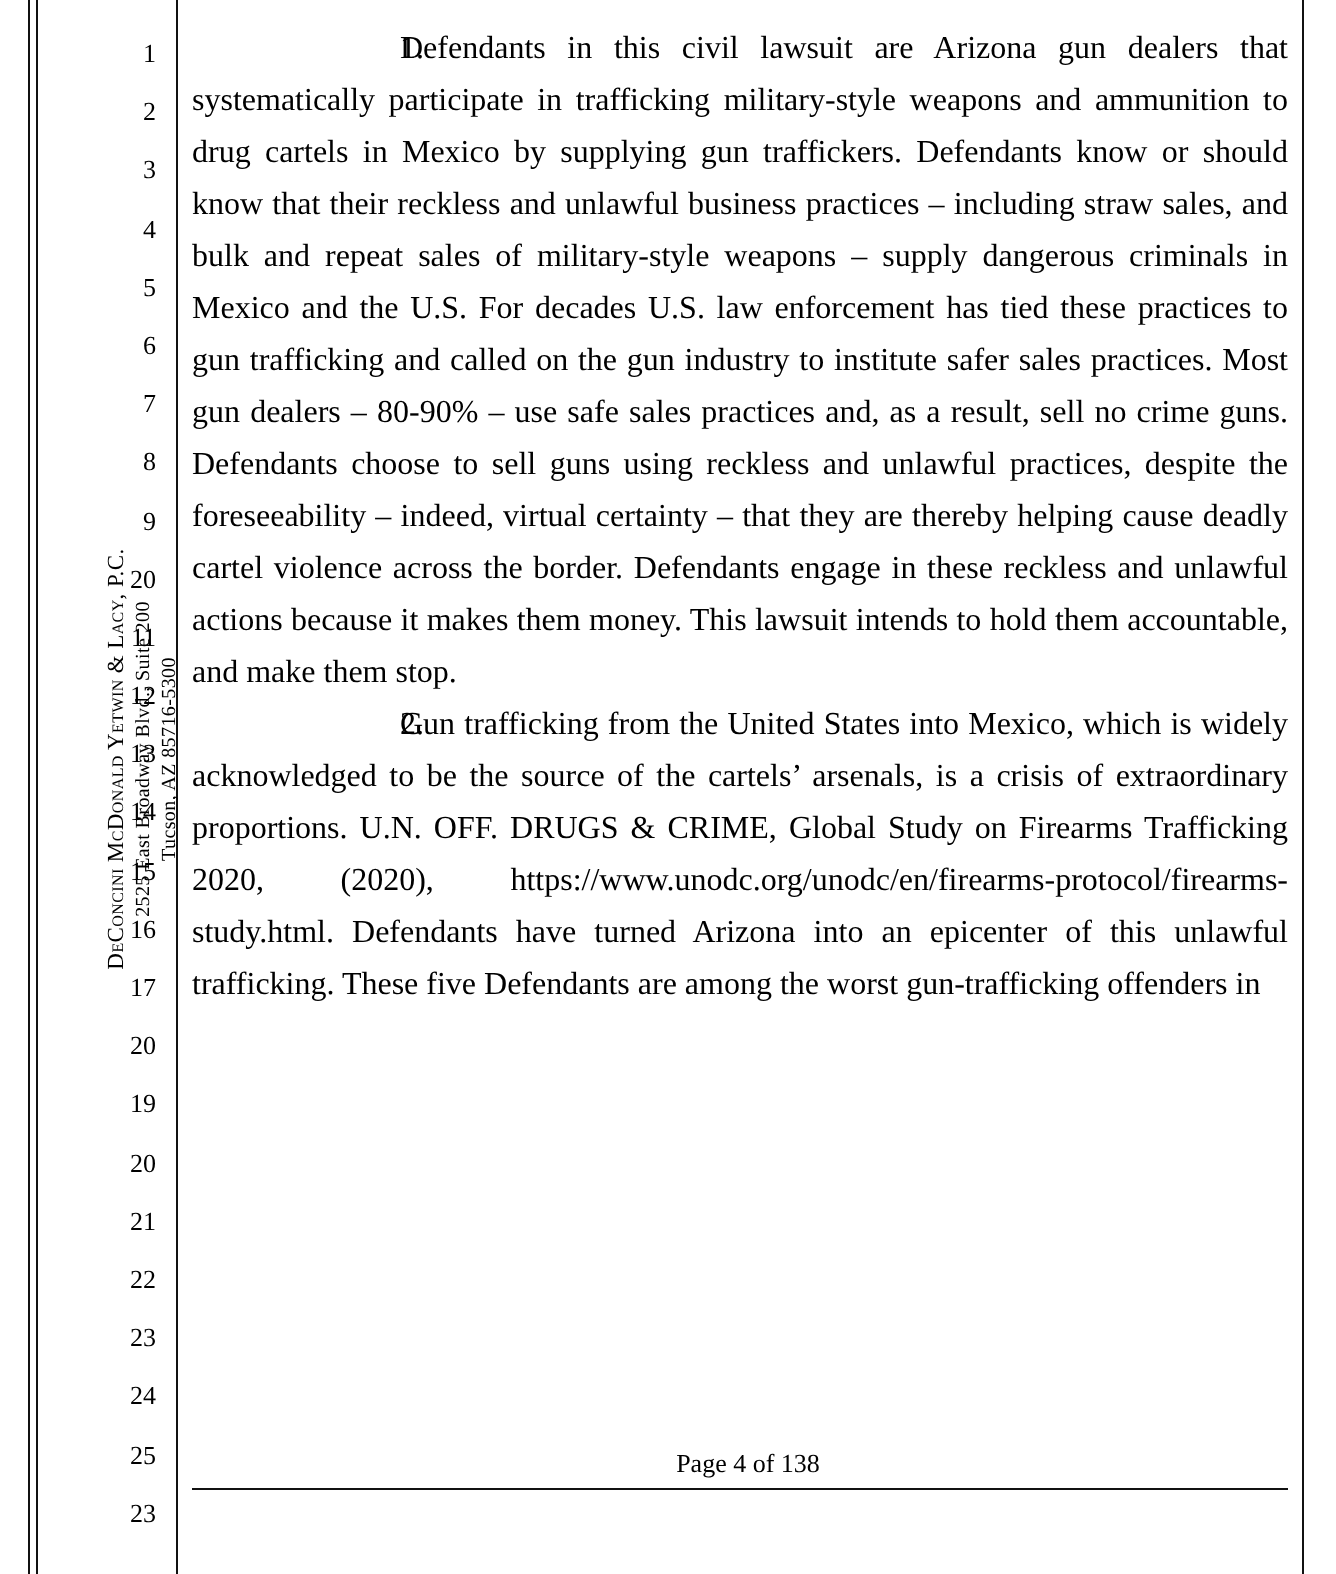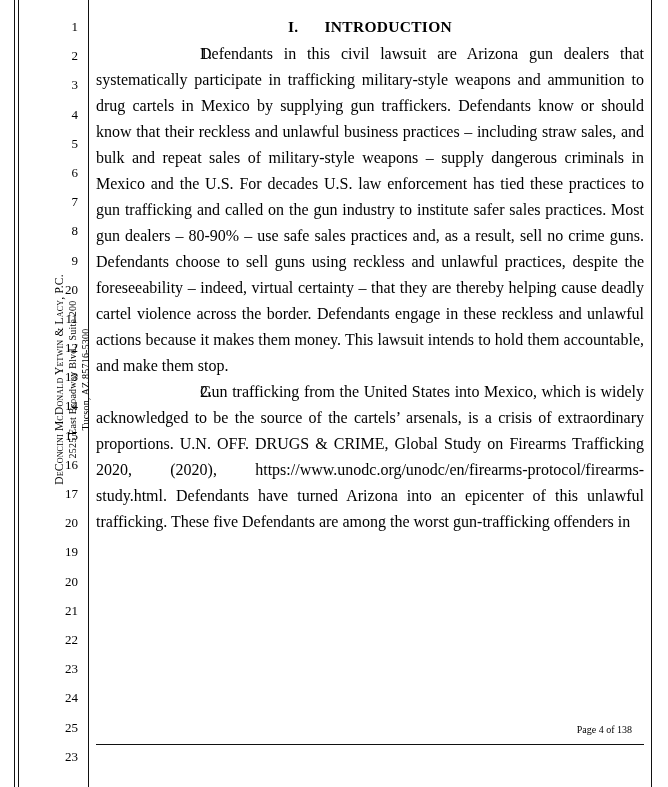--- a/index.html
+++ b/index.html
@@ -125,24 +125,24 @@
   .footer-rule {
     position: absolute;
     left: 96px;
     top: 744px;
     width: 548px;
     border-top: 1px solid #111111;
   }
   .footer-page {
     position: absolute;
     top: 724px;
-    left: 84px;
+    left: 100px;
     width: 548px;
-    text-align: right;
-    font-size: 10px;
+    text-align: center;
+    font-size: 13px;
   }
   .footer-path {
     position: absolute;
     top: 757px;
     left: 96px;
     font-size: 9.5px;
     font-family: "Liberation Serif", serif;
     letter-spacing: 0.1px;
   }
 </style>
@@ -186,23 +186,20 @@
     <div>21</div>
     <div>22</div>
     <div>23</div>
     <div>24</div>
     <div>25</div>
     <div>23</div>
   </div>
 
   <div class="body-area">
 
-    <div class="section-heading">
-      <span class="numeral">I.</span><span>INTRODUCTION</span>
-    </div>
 
     <p class="para"><span class="num">1.</span><span>Defendants in this civil lawsuit are Arizona gun dealers that systematically participate in trafficking military-style weapons and ammunition to drug cartels in Mexico by supplying gun traffickers. Defendants know or should know that their reckless and unlawful business practices – including straw sales, and bulk and repeat sales of military-style weapons – supply dangerous criminals in Mexico and the U.S. For decades U.S. law enforcement has tied these practices to gun trafficking and called on the gun industry to institute safer sales practices. Most gun dealers – 80-90% – use safe sales practices and, as a result, sell no crime guns. Defendants choose to sell guns using reckless and unlawful practices, despite the foreseeability – indeed, virtual certainty – that they are thereby helping cause deadly cartel violence across the border. Defendants engage in these reckless and unlawful actions because it makes them money. This lawsuit intends to hold them accountable, and make them stop.</span></p>
 
     <p class="para"><span class="num">2.</span><span>Gun trafficking from the United States into Mexico, which is widely acknowledged to be the source of the cartels’ arsenals, is a crisis of extraordinary proportions. U.N. OFF. DRUGS &amp; CRIME, </span><span class="italic">Global Study on Firearms Trafficking 2020</span><span>, (2020), https://www.unodc.org/unodc/en/firearms-protocol/firearms-study.html. Defendants have turned Arizona into an epicenter of this unlawful trafficking. These five Defendants are among the worst gun-trafficking offenders in</span></p>
 
   </div>
 
   <div class="footer-page">Page 4 of 138</div>
   <div class="footer-rule"></div>
 

